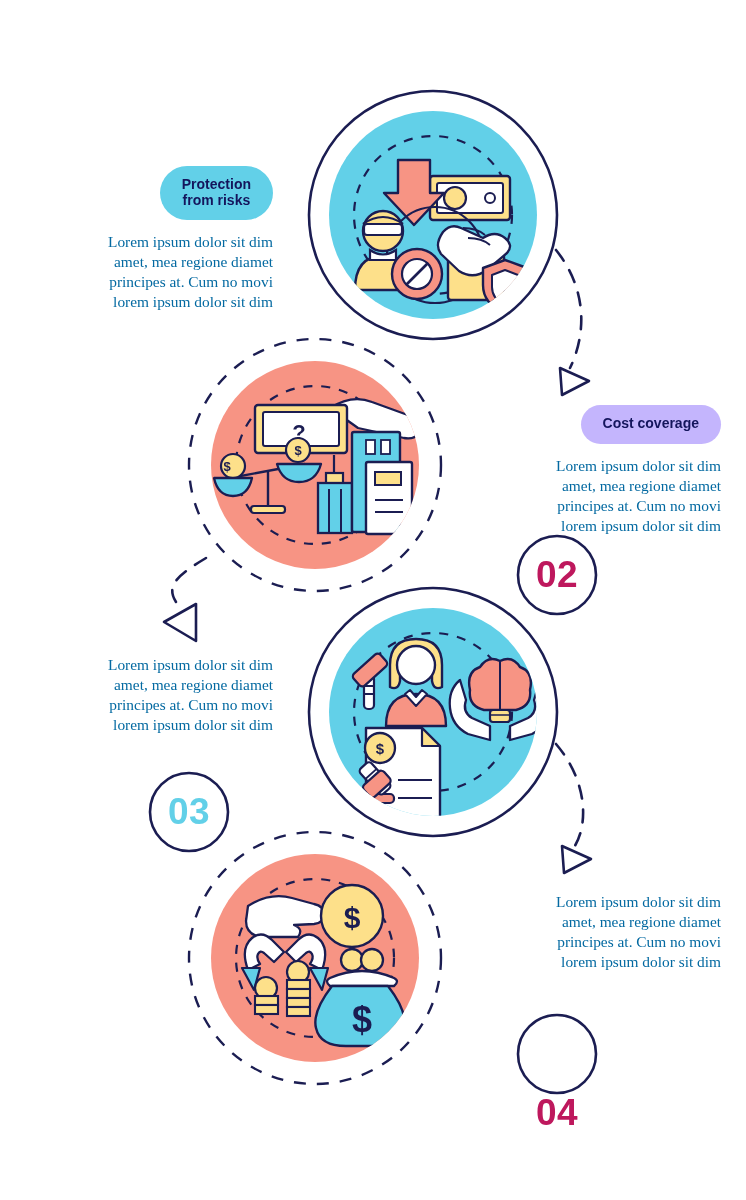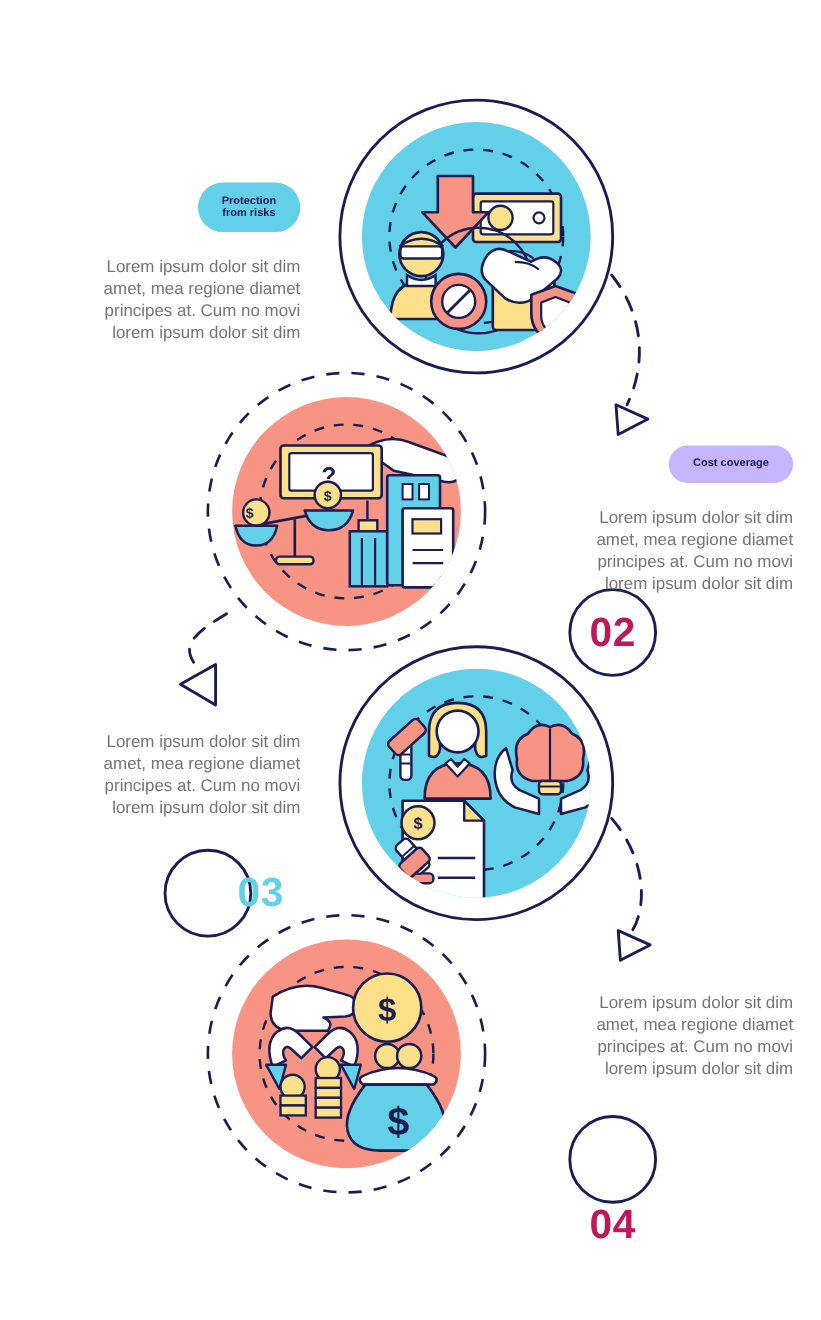--- a/index.html
+++ b/index.html
@@ -12,49 +12,50 @@
     position:relative;
   }
   #stage{position:absolute;left:0;top:0;width:746px;height:1200px;}
   svg.layer{position:absolute;left:0;top:0;width:746px;height:1200px;}
   .txtblock{position:absolute;}
   .pill{
     display:inline-block;
     border-radius:999px;
     color:#14155c;
     font-weight:bold;
-    font-size:10px;
+    font-size:14px;
     line-height:1.12;
     text-align:center;
     padding:11px 22px 12px 22px;
     box-sizing:border-box;
     white-space:pre-line;
   }
   .pill.cyan{background:#62d0e8;}
   .pill.coral{background:#c4b5fd;}
   .body{
-    color:#737373;
+    color:#0369a1;
     font-size:15.4px;
     line-height:1.30;
     white-space:pre-line;
-    margin-top:22px;
+    margin-top:12px;
+    font-family:Liberation Serif, serif;
   }
   .right .body, .right .pillwrap{text-align:right;}
   .left  .body, .left  .pillwrap{text-align:right;}
   .pillwrap{line-height:0;}
   .numtxt{
     position:absolute;
     font-weight:bold;
     font-size:37px;
     letter-spacing:0.5px;
     text-align:center;
     line-height:1;
   }
   .num-coral{color:#be185d;}
-  .num-cyan{color:#62d0e8;padding-left:48px;}
+  .num-cyan{color:#62d0e8;}
 </style>
 </head>
 <body>
 
 <div id="stage">
 
   <svg class="layer" viewBox="0 0 746 1200">
     <defs>
       <clipPath id="c1">
           <circle cx="433" cy="215" r="104"></circle>

